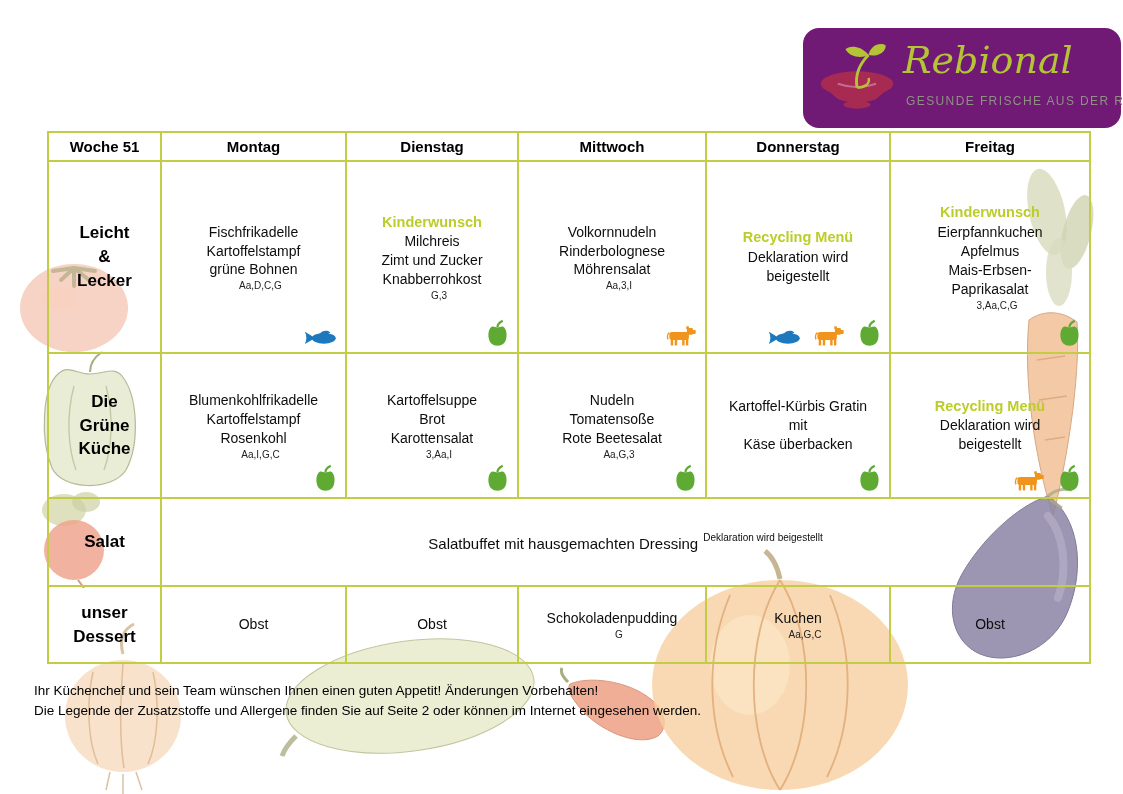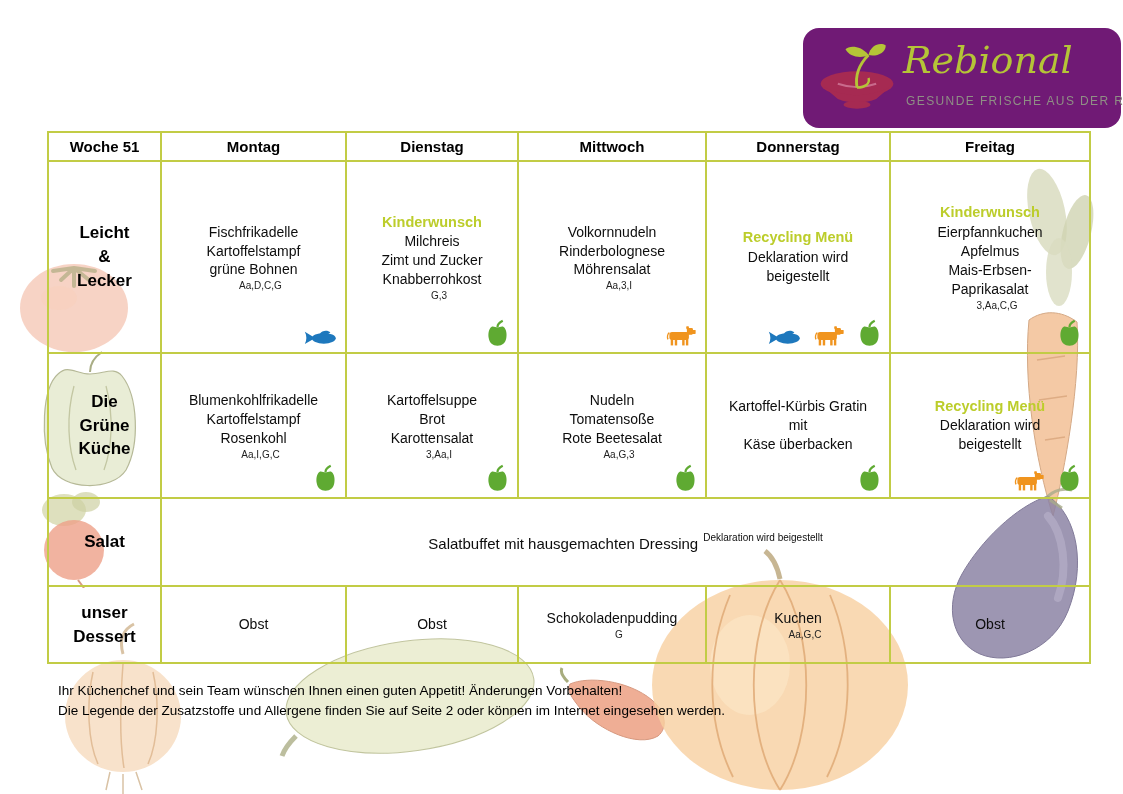--- a/index.html
+++ b/index.html
@@ -39,21 +39,21 @@
   .menu-cell { position:relative; vertical-align:middle; text-align:center; }
   .special   { font-size:14.5px; font-weight:bold; color:#bccd2b; line-height:1.35; }
   .dish      { font-size:14px; color:#0d0d0d; line-height:1.35; }
   .allergens { font-size:10px; color:#222; margin-top:1px;padding-left:14px; }
   .icon-row  { position:absolute; right:8px; bottom:5px; display:flex; gap:13px; align-items:flex-end; }
   .micon svg { display:block; }
   .salad-cell { text-align:center; vertical-align:middle; }
   .buffet { font-size:15px; color:#0d0d0d; }
   .buffet-note { font-size:10px; color:#0d0d0d; vertical-align:8px; margin-left:5px; }
   .footer {
-    position:absolute; left:58px; top:681px; z-index:2;
+    position:absolute; left:34px; top:681px; z-index:2;
     font-size:13.5px; color:#000; line-height:1.45;
   }
 </style>
 </head>
 <body>
 
 <div class="page">
 
   <div>
     <svg class="deco" style="left:15px;top:246px;width:118px;height:108px" viewBox="0 0 118 108">

